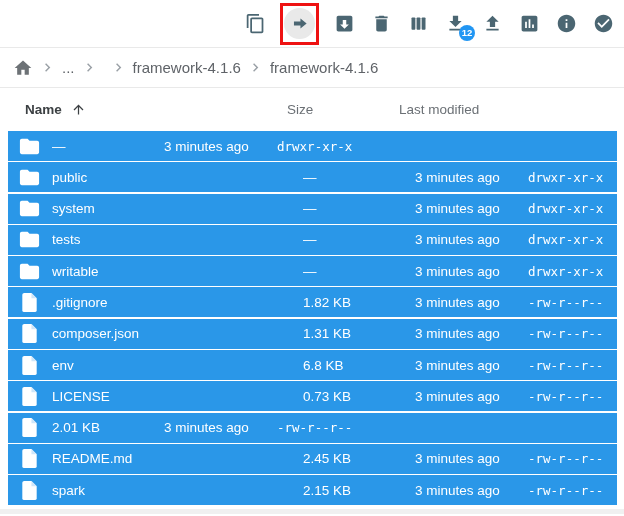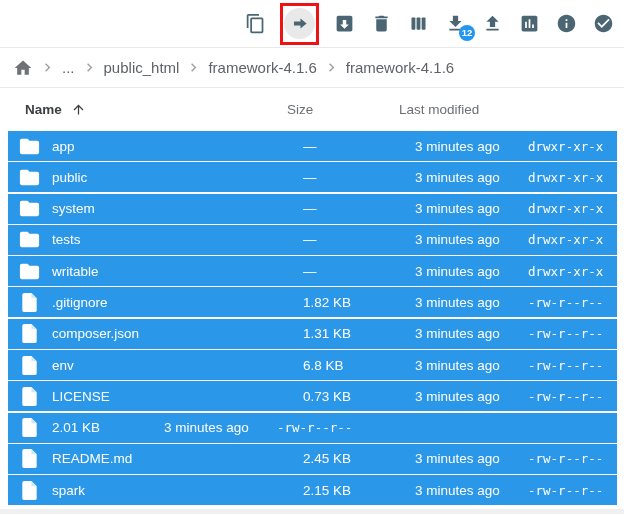--- a/index.html
+++ b/index.html
@@ -128,21 +128,20 @@
         <path d="M12 3L2 12h3v8h5v-6h4v6h5v-8h3L12 3z"></path>
       </svg>
   </span>
   <svg class="chev" viewBox="0 0 24 24">
       <path d="M10 6L8.59 7.41 13.17 12l-4.58 4.59L10 18l6-6z"></path>
     </svg>
   <span class="crumb">...</span>
   <svg class="chev" viewBox="0 0 24 24">
       <path d="M10 6L8.59 7.41 13.17 12l-4.58 4.59L10 18l6-6z"></path>
     </svg>
-  <span class="crumb">public_html</span>
   <svg class="chev" viewBox="0 0 24 24">
       <path d="M10 6L8.59 7.41 13.17 12l-4.58 4.59L10 18l6-6z"></path>
     </svg>
   <span class="crumb">framework-4.1.6</span>
   <svg class="chev" viewBox="0 0 24 24">
       <path d="M10 6L8.59 7.41 13.17 12l-4.58 4.59L10 18l6-6z"></path>
     </svg>
   <span class="crumb">framework-4.1.6</span>
 </nav>
 
@@ -160,21 +159,20 @@
 </div>
 
 <div class="rows" id="rows">
     <div class="row">
     <span class="c-icon">
       <svg viewBox="0 0 24 24" fill="#ffffff">
           <path d="M10 4H4c-1.1 0-2 .9-2 2v12c0 1.1.9 2 2 2h16c1.1 0 2-.9 2-2V8c0-1.1-.9-2-2-2h-8l-2-2z"></path>
         </svg>
 
     </span>
-    <span class="c-name">app</span>
     <span class="c-size">—</span>
     <span class="c-mod">3 minutes ago</span>
     <span class="c-perm">drwxr-xr-x</span>
   </div>
     <div class="row">
     <span class="c-icon">
       <svg viewBox="0 0 24 24" fill="#ffffff">
           <path d="M10 4H4c-1.1 0-2 .9-2 2v12c0 1.1.9 2 2 2h16c1.1 0 2-.9 2-2V8c0-1.1-.9-2-2-2h-8l-2-2z"></path>
         </svg>
 

